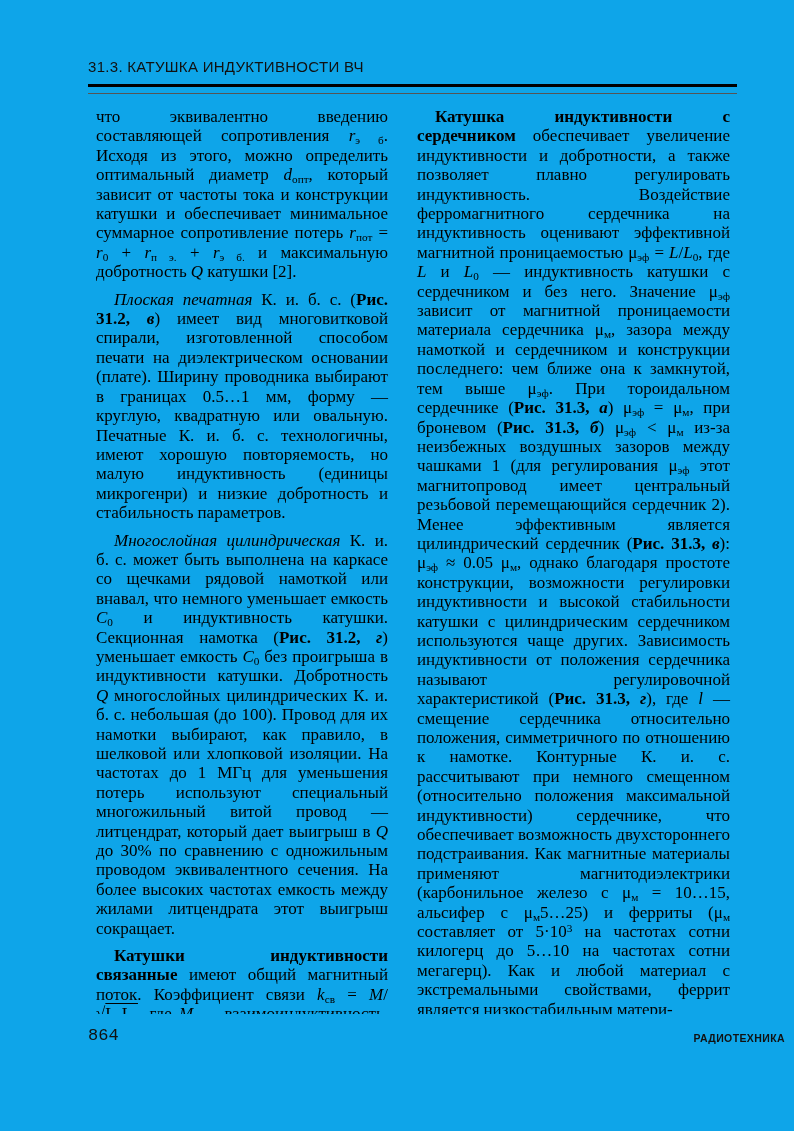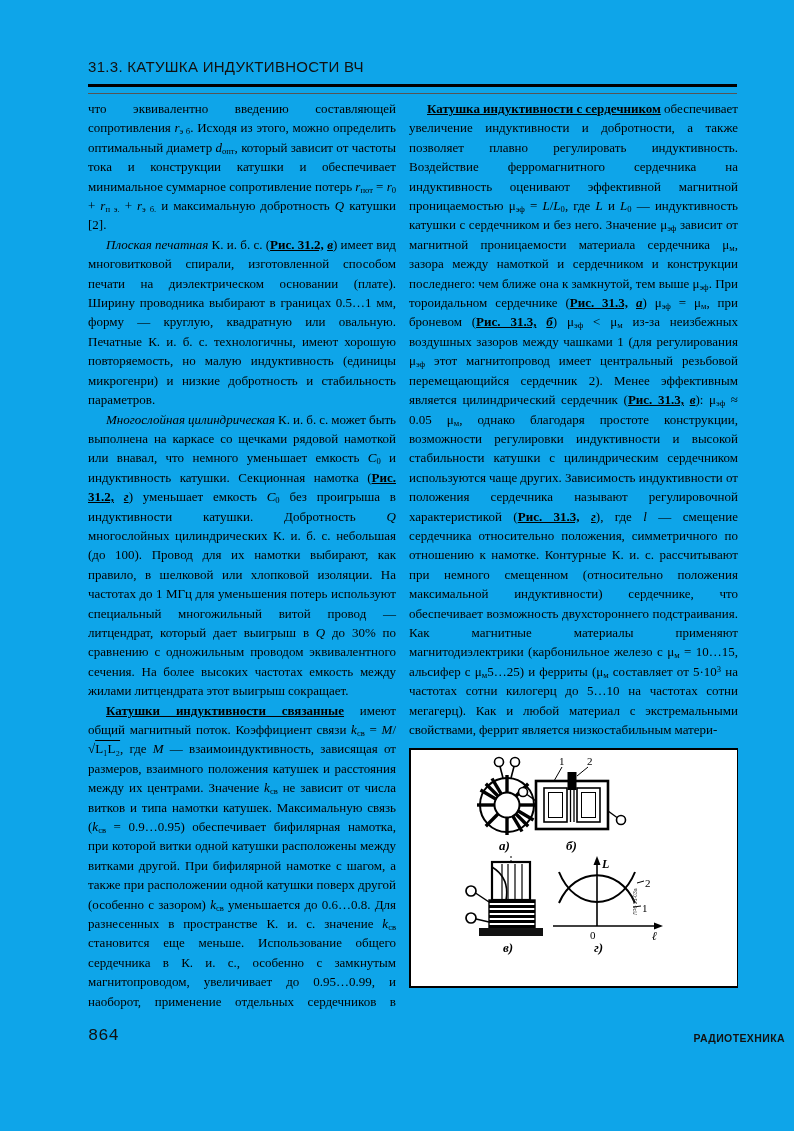--- a/index.html
+++ b/index.html
@@ -15,25 +15,25 @@
     position:absolute;left:88px;top:84px;width:649px;height:6px;
     border-top:3px solid #000;border-bottom:1px solid #555;
   }
   .columns{
     position:absolute;left:88px;top:99px;width:650px;height:915px;
     display:flex;gap:13px;overflow:hidden;
   }
   .col-left{width:308px;}
   .col-right{width:329px;}
   .para{
-    margin:0;text-align:justify;font-size:13px;line-height:19.4px;
+    margin:8px;text-align:justify;font-size:17px;line-height:19.4px;
     text-indent:18px;hyphens:auto;-webkit-hyphens:auto;word-spacing:-0.2px;
   }
   .para.noindent{text-indent:0;}
-  .para b{font-weight:bold;text-decoration:underline;}
+  .para b{font-weight:bold;}
   .para i{font-style:italic;}
   .para .it{font-style:italic;font-weight:bold;}
   .para sub{font-size:.66em;line-height:0;vertical-align:-0.25em;}
   .para sup{font-size:.66em;line-height:0;vertical-align:.45em;}
   .para .ol{text-decoration:overline;}
   .figure-box{
     position:relative;margin-top:9px;width:326px;height:236px;
     border:2px solid #000;background:#fff;
   }
   .figure-svg{position:absolute;left:0;top:0;}

